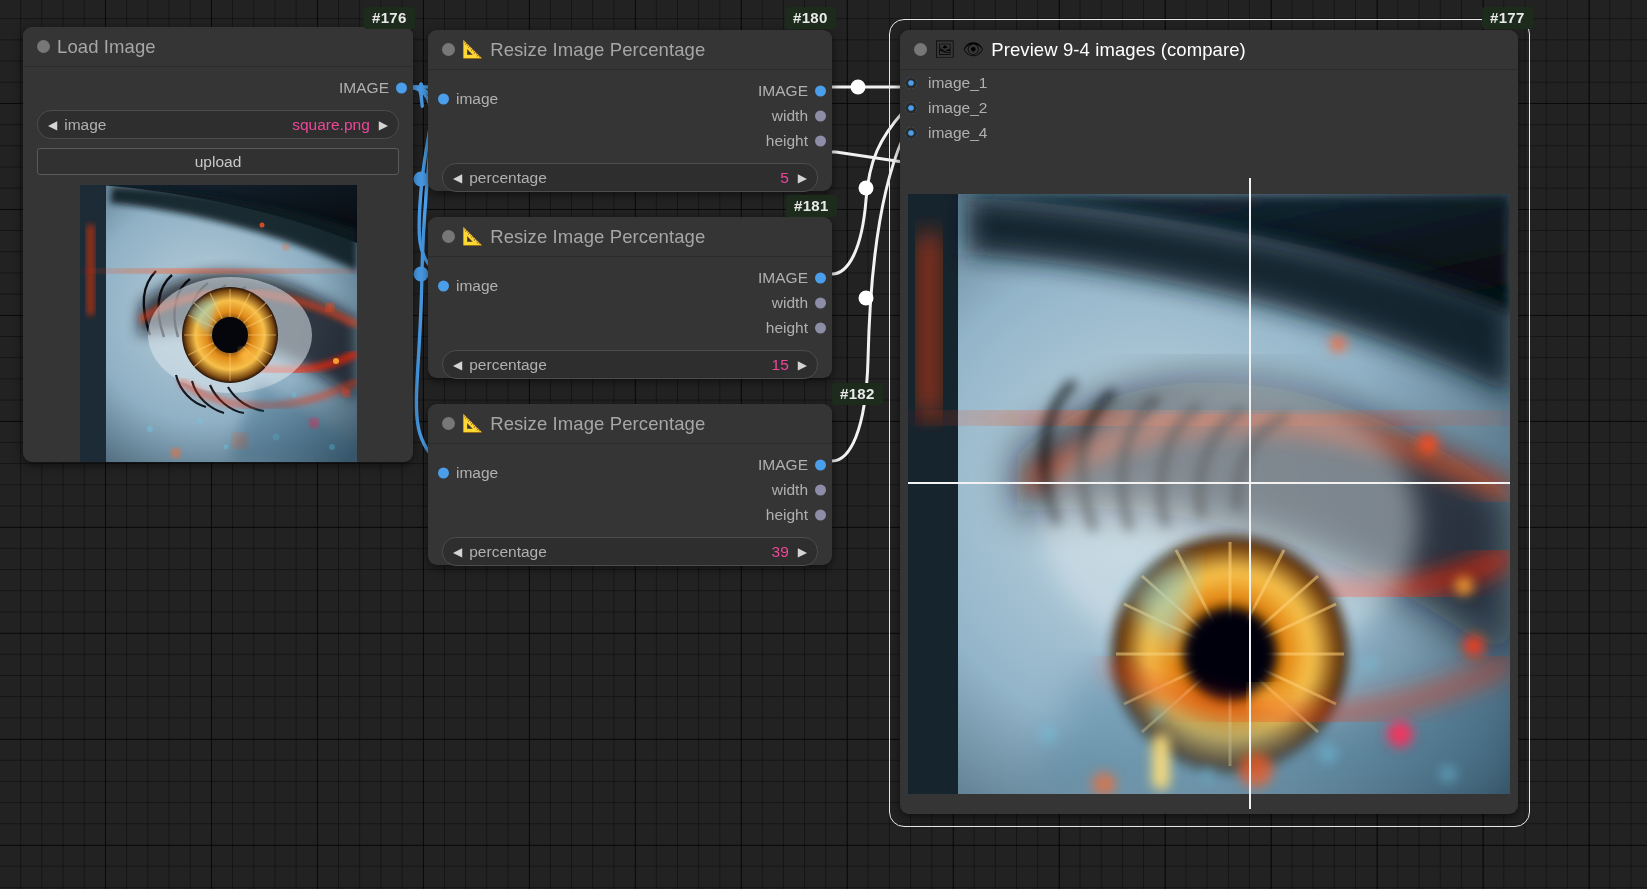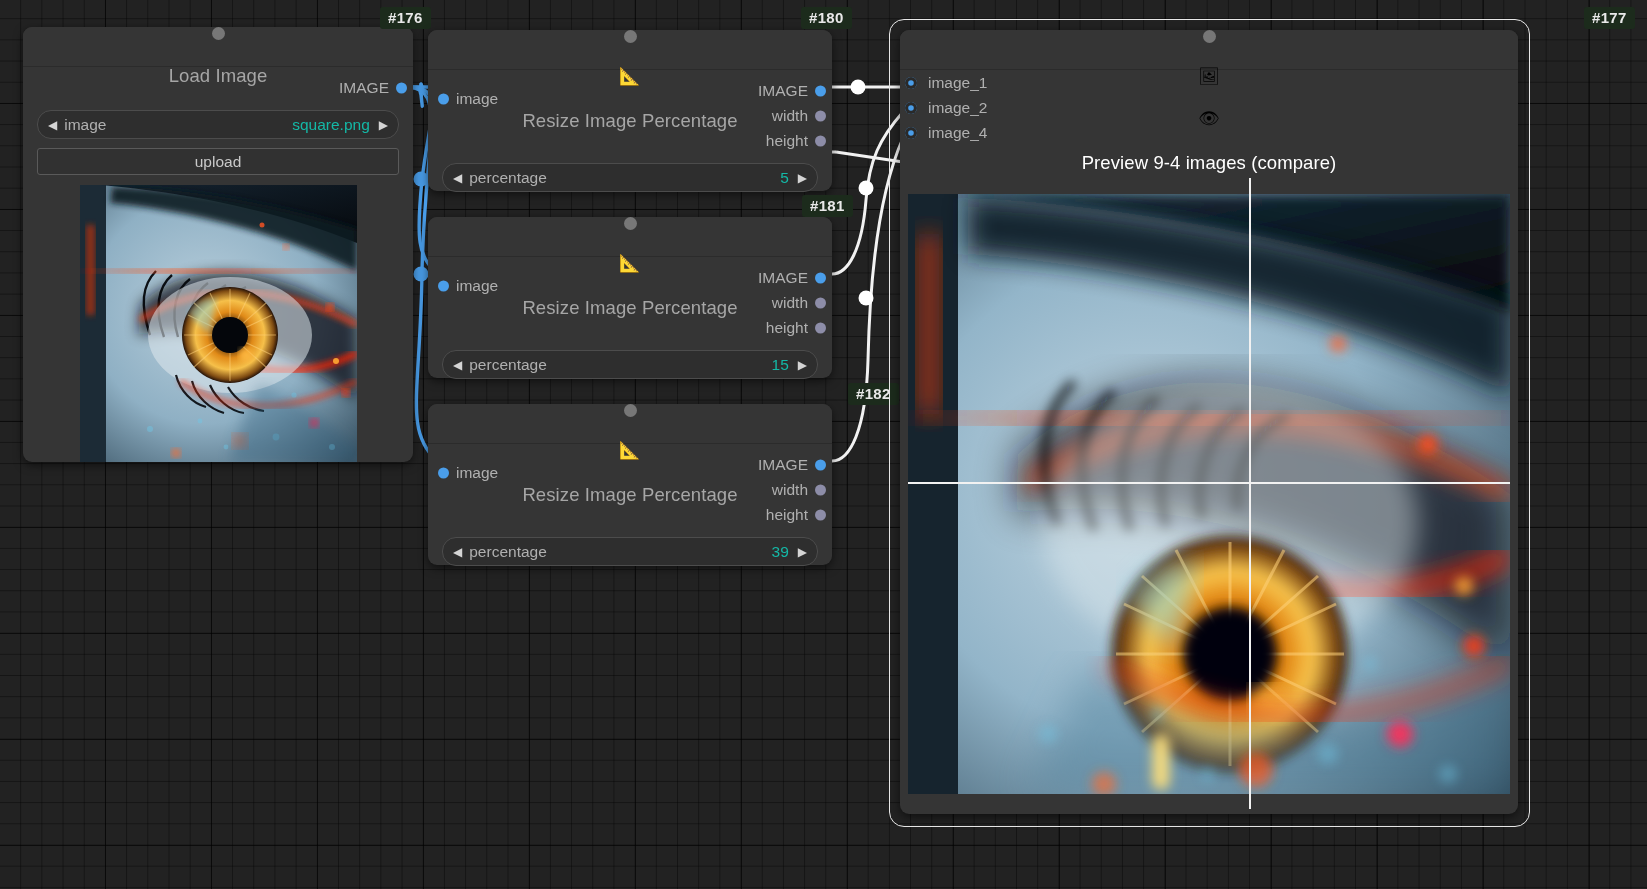--- a/index.html
+++ b/index.html
@@ -23,26 +23,25 @@
   #links{position:absolute;inset:0;pointer-events:none;}
   
   .node{
     position:absolute;
     background:#353535;
     border-radius:9px;
     box-shadow:0 3px 10px rgba(0,0,0,.55);
     overflow:visible;
   }
   .node-header{
-    height:39px;display:flex;align-items:center;gap:25px;
+    height:39px;display:flex;align-items:center;gap:7px;
     padding:0 14px;
     border-bottom:1px solid #2b2b2b;
     border-radius:9px 9px 0 0;
     background:#353535;
-    flex-direction:column;
   }
   .collapse-dot{
     width:13px;height:13px;border-radius:50%;background:#777777;flex:0 0 auto;
   }
   .node-title{
     font-size:18.5px;color:#a6a6a6;white-space:nowrap;letter-spacing:.1px;
   }
   .node-title.bright{color:#ffffff;}
   .title-emoji{font-size:17px;line-height:1;display:inline-block;}
   .node-body{padding:0 0 12px 0;position:relative;}
@@ -68,35 +67,34 @@
   .dot.left{left:10px;}
   
   .widget{
     margin:7px 14px 0 14px;height:27px;border-radius:14px;
     background:#2e2e2e;border:1px solid #4c4c4c;
     display:flex;align-items:center;justify-content:space-between;
     padding:0 10px;font-size:15.5px;color:#b0b0b0;
   }
   .widget .arrow{color:#d4d4d4;font-size:12px;line-height:1;}
   .widget .wlabel{flex:0 0 auto;margin-left:7px;}
-  .widget .wvalue{flex:1 1 auto;text-align:right;margin-right:9px;color:#14b8a6;}
+  .widget .wvalue{flex:1 1 auto;text-align:right;margin-right:9px;color:#ec4899;}
   .btn{
     margin:9px 14px 0 14px;height:25px;border-radius:3px;
     background:#313131;border:1px solid #5a5a5a;
     display:flex;align-items:center;justify-content:center;
     font-size:15.5px;color:#c9c9c9;
   }
   
   .badge{
     position:absolute;
     background:#1c2b1c;color:#e9e9e9;
     font-size:15px;font-weight:bold;
     padding:2px 8px 3px 8px;border-radius:3px;
     letter-spacing:.3px;
-    margin-left:16px;
   }
   
   .sel-outline{
     position:absolute;border:1.4px solid #e8e8e8;border-radius:15px;
     pointer-events:none;
   }
   
   .thumb{
     position:absolute;overflow:hidden;background:#10161c;
   }
@@ -501,13 +499,13 @@
         <circle cx="420" cy="560" r="10"></circle>
       <circle cx="540" cy="580" r="9"></circle>
         <circle cx="462" cy="470" r="7"></circle>
         <circle cx="300" cy="580" r="7"></circle>
     </g>
   </svg>
 </div>
 <div class="crosshair-v" style="left:1249px;top:178px;height:631px;"></div>
 <div class="crosshair-h" style="left:908px;top:482px;width:602px;"></div>
 
-<div class="badge" style="left:1568px;top:7px;">#177</div>
+<div class="badge" style="left:1482px;top:7px;">#177</div>
 
 </body></html>

